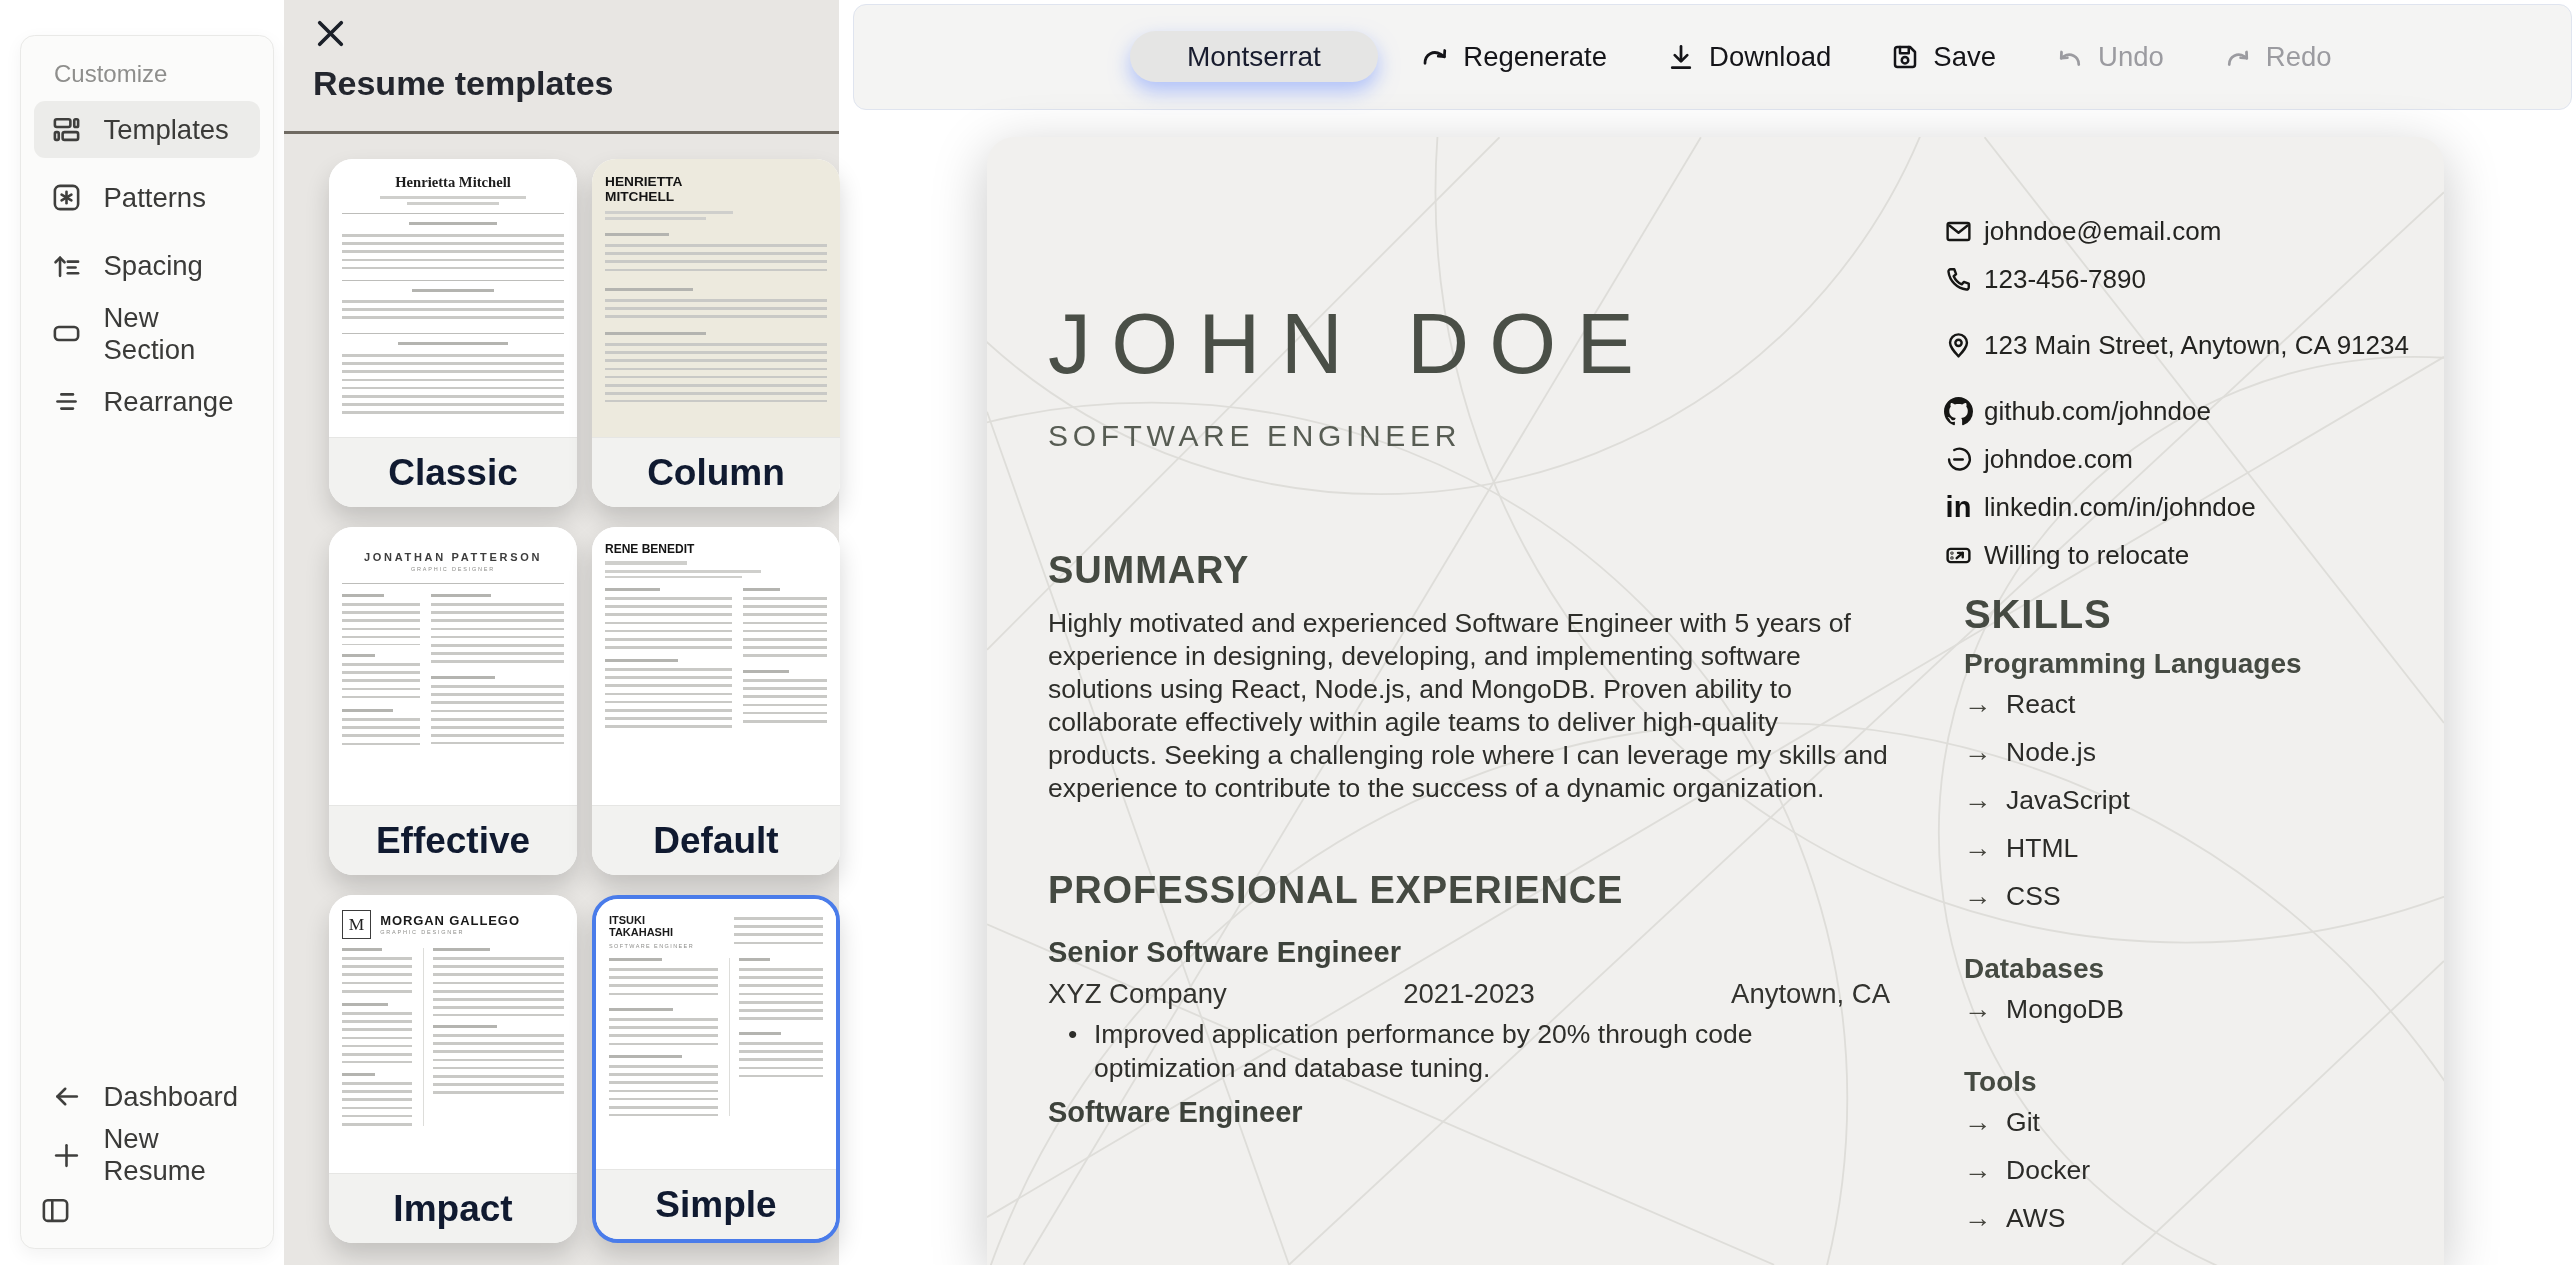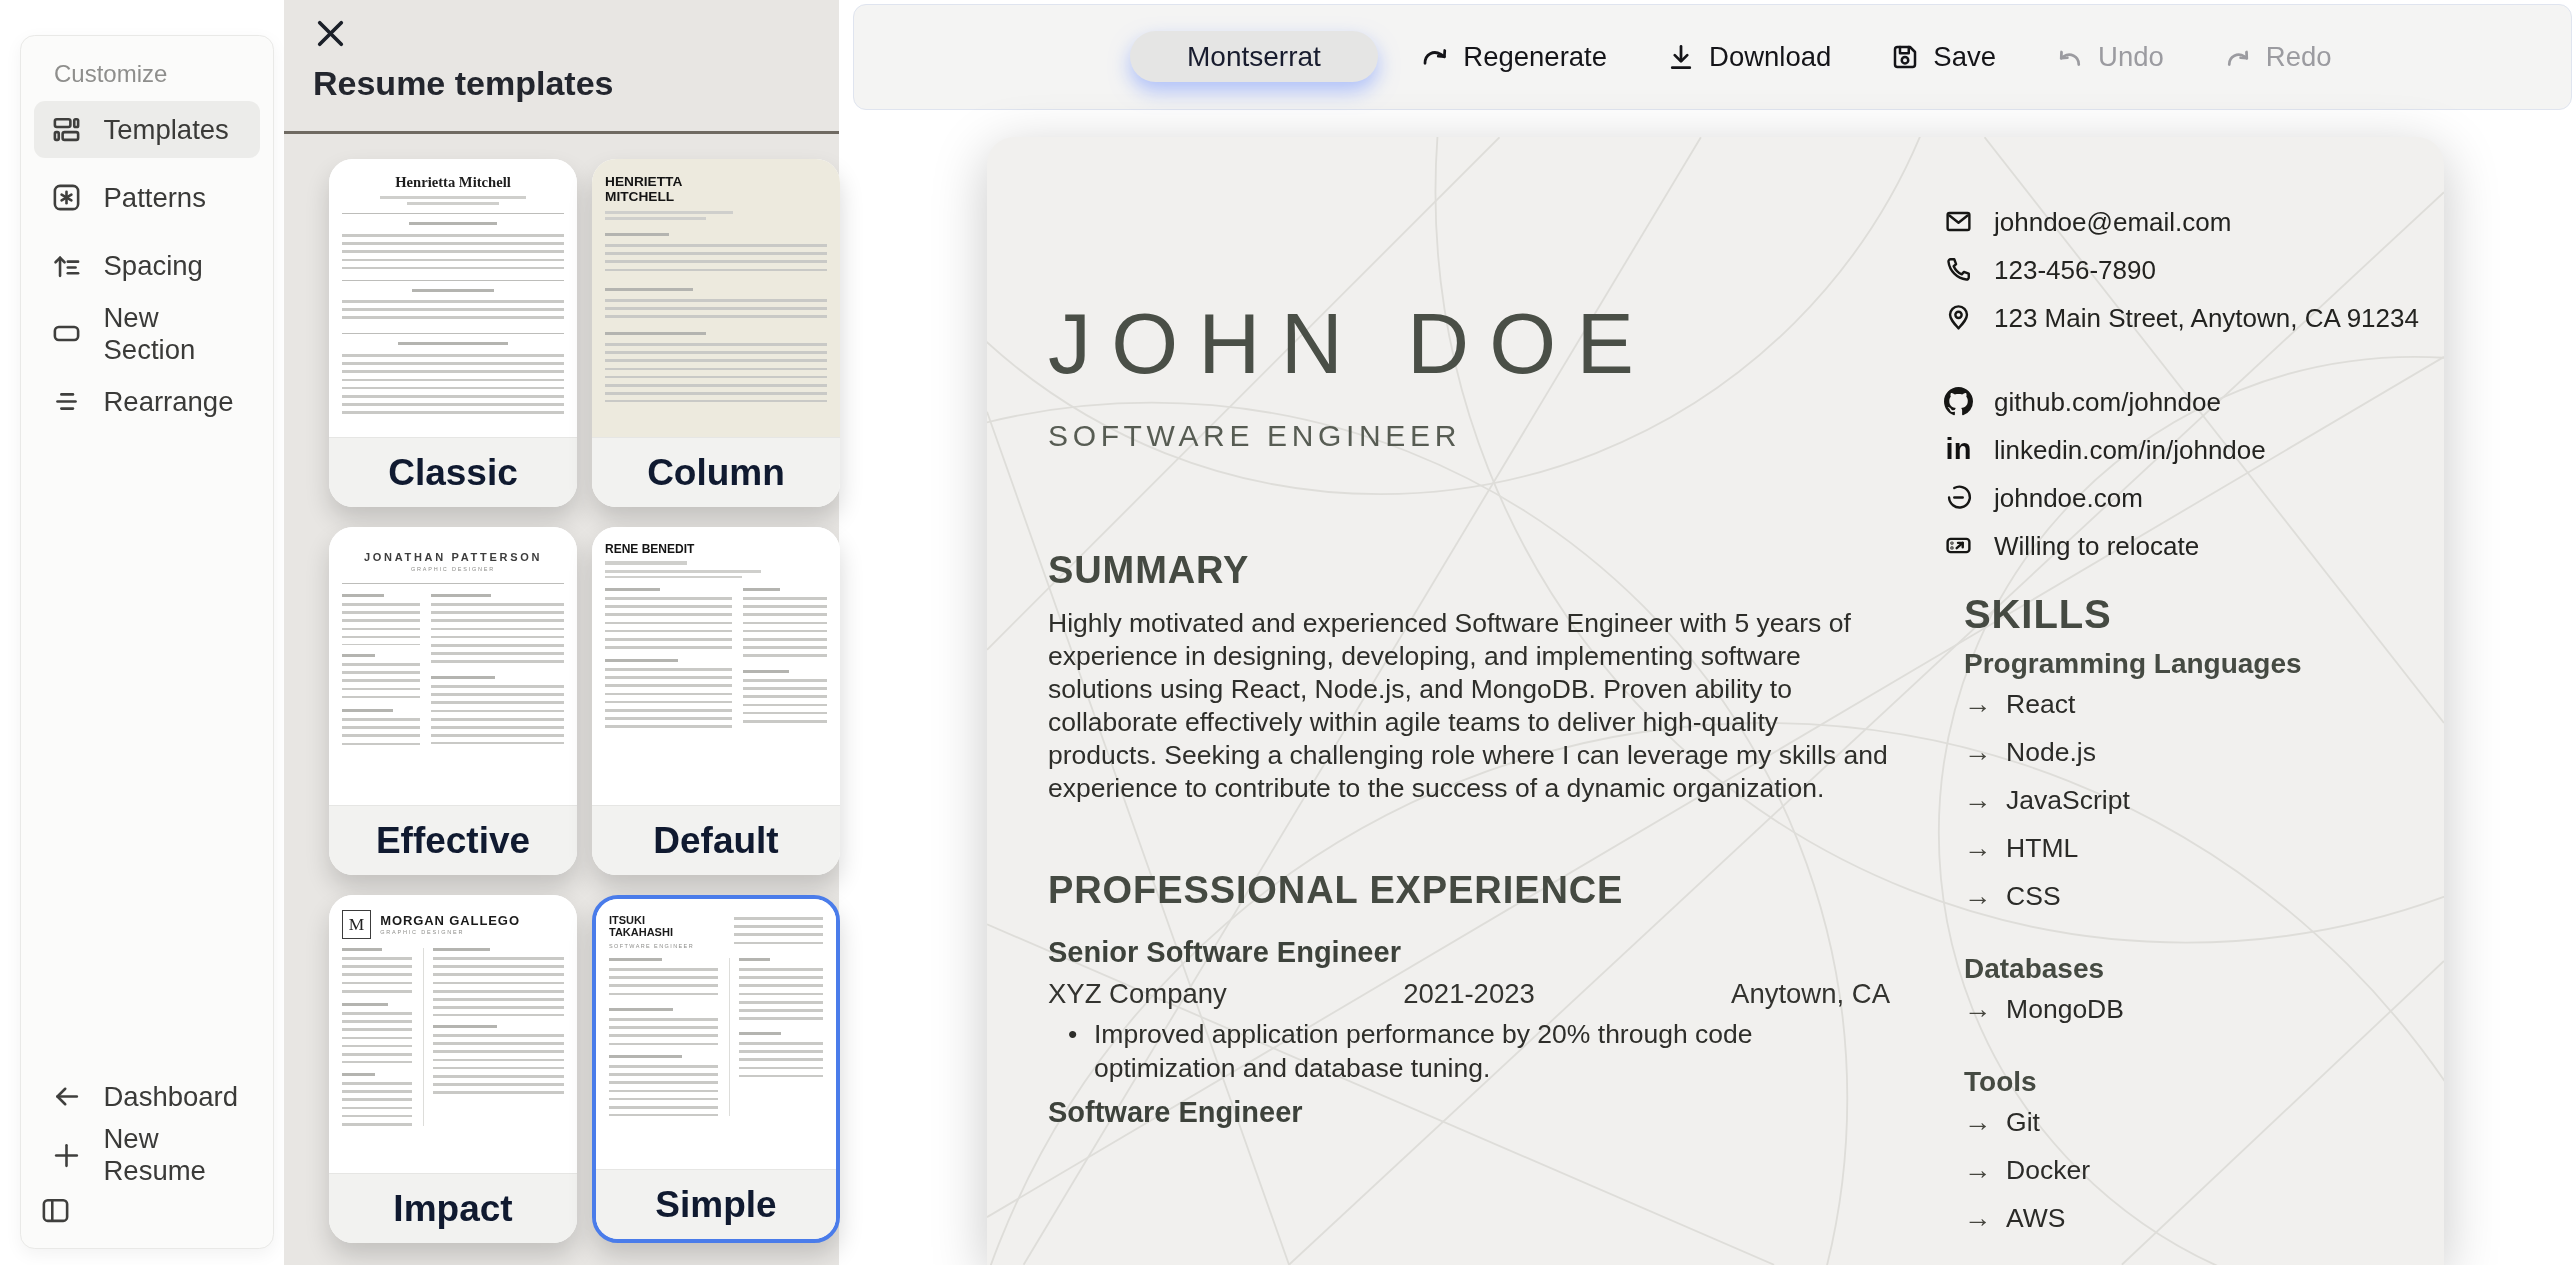--- a/index.html
+++ b/index.html
@@ -110,21 +110,21 @@
   .job-meta { margin-top:9.2px; display:flex; font-size:27.5px; color:#33332f; }
   .job-meta .m-co { flex:1; text-align:left; }
   .job-meta .m-dt { flex:1; text-align:center; }
   .job-meta .m-lo { flex:1; text-align:right; }
   .job-bullets { margin-top:7.3px; list-style:none; }
   .job-bullets li { position:relative; padding-left:46px; font-size:26.5px; line-height:34px; color:#2e2e2a; }
   .job-bullets li::before { content:"•"; position:absolute; left:20px; color:#2e2e2a; }
 
   .side-col { position:absolute; left:957px; top:70px; width:476px; }
   .contact-list { list-style:none; }
-  .contact-row { display:flex; gap:21px; min-height:48px; font-size:26px; color:#232320; }
+  .contact-row { display:flex; align-items:center; gap:11px; min-height:48px; font-size:26px; color:#232320; }
   .c-icon { width:29px; height:29px; flex:0 0 29px; color:#161614; }
   .c-in { font-size:29px; font-weight:800; color:#111; width:29px; text-align:center; line-height:1; }
   .skills { margin-top:13px;margin-left:20px; }
   .skills-h { font-size:40px; font-weight:700; color:#454a42; letter-spacing:0.9px; }
   .sgroup { margin-top:11px; }
   .sgroup + .sgroup { margin-top:33px; }
   .sgroup h4 { font-size:28px; font-weight:700; color:#454a42; }
   .sgroup ul { list-style:none; }
   .sgroup li { height:48px; display:flex; align-items:center; gap:14.6px; font-size:26.5px; color:#2b2b28; }
   .skill-arrow::before { content:"→"; font-size:27.5px; color:#46463f; }
@@ -513,31 +513,31 @@
       </li>
       <li class="contact-row">
         <span class="c-icon">
           <svg viewBox="0 0 16 16" fill="currentColor">
             <path d="M8 0C3.58 0 0 3.58 0 8c0 3.54 2.29 6.53 5.47 7.59.4.07.55-.17.55-.38 0-.19-.01-.82-.01-1.49-2.01.37-2.53-.49-2.69-.94-.09-.23-.48-.94-.82-1.13-.28-.15-.68-.52-.01-.53.63-.01 1.08.58 1.23.82.72 1.21 1.87.87 2.33.66.07-.52.28-.87.51-1.07-1.78-.2-3.64-.89-3.64-3.95 0-.87.31-1.59.82-2.15-.08-.2-.36-1.02.08-2.12 0 0 .67-.21 2.2.82.64-.18 1.32-.27 2-.27s1.36.09 2 .27c1.53-1.04 2.2-.82 2.2-.82.44 1.1.16 1.92.08 2.12.51.56.82 1.27.82 2.15 0 3.07-1.87 3.75-3.65 3.95.29.25.54.73.54 1.48 0 1.07-.01 1.93-.01 2.2 0 .21.15.46.55.38A8.01 8.01 0 0 0 16 8c0-4.42-3.58-8-8-8z"></path>
           </svg>
         </span>
         <span>github.com/johndoe</span>
       </li>
       <li class="contact-row">
-        <span class="c-in">in</span>
-        <span>linkedin.com/in/johndoe</span>
-      </li>
-      <li class="contact-row">
         <span class="c-icon">
           <svg viewBox="0 0 24 24" fill="none" stroke="currentColor" stroke-width="2" stroke-linecap="round">
             <path d="M8.5 4.2 a8.6 8.6 0 1 1-4.3 7.8"></path>
               <line x1="8.5" y1="12" x2="15.5" y2="12"></line>
           </svg>
         </span>
         <span>johndoe.com</span>
+      </li>
+      <li class="contact-row">
+        <span class="c-in">in</span>
+        <span>linkedin.com/in/johndoe</span>
       </li>
       <li class="contact-row">
         <span class="c-icon">
           <svg viewBox="0 0 24 24" fill="none" stroke="currentColor" stroke-width="2" stroke-linecap="round" stroke-linejoin="round">
             <rect x="3" y="6.5" width="18" height="11" rx="2.5"></rect>
             <circle cx="6.6" cy="10" r="0.4"></circle>
               <circle cx="6.6" cy="14" r="0.4"></circle>
             <polyline points="10.5,14.2 15.5,9.8"></polyline>
               <polyline points="11.6,9.8 15.5,9.8 15.5,13.4"></polyline>
           </svg>

